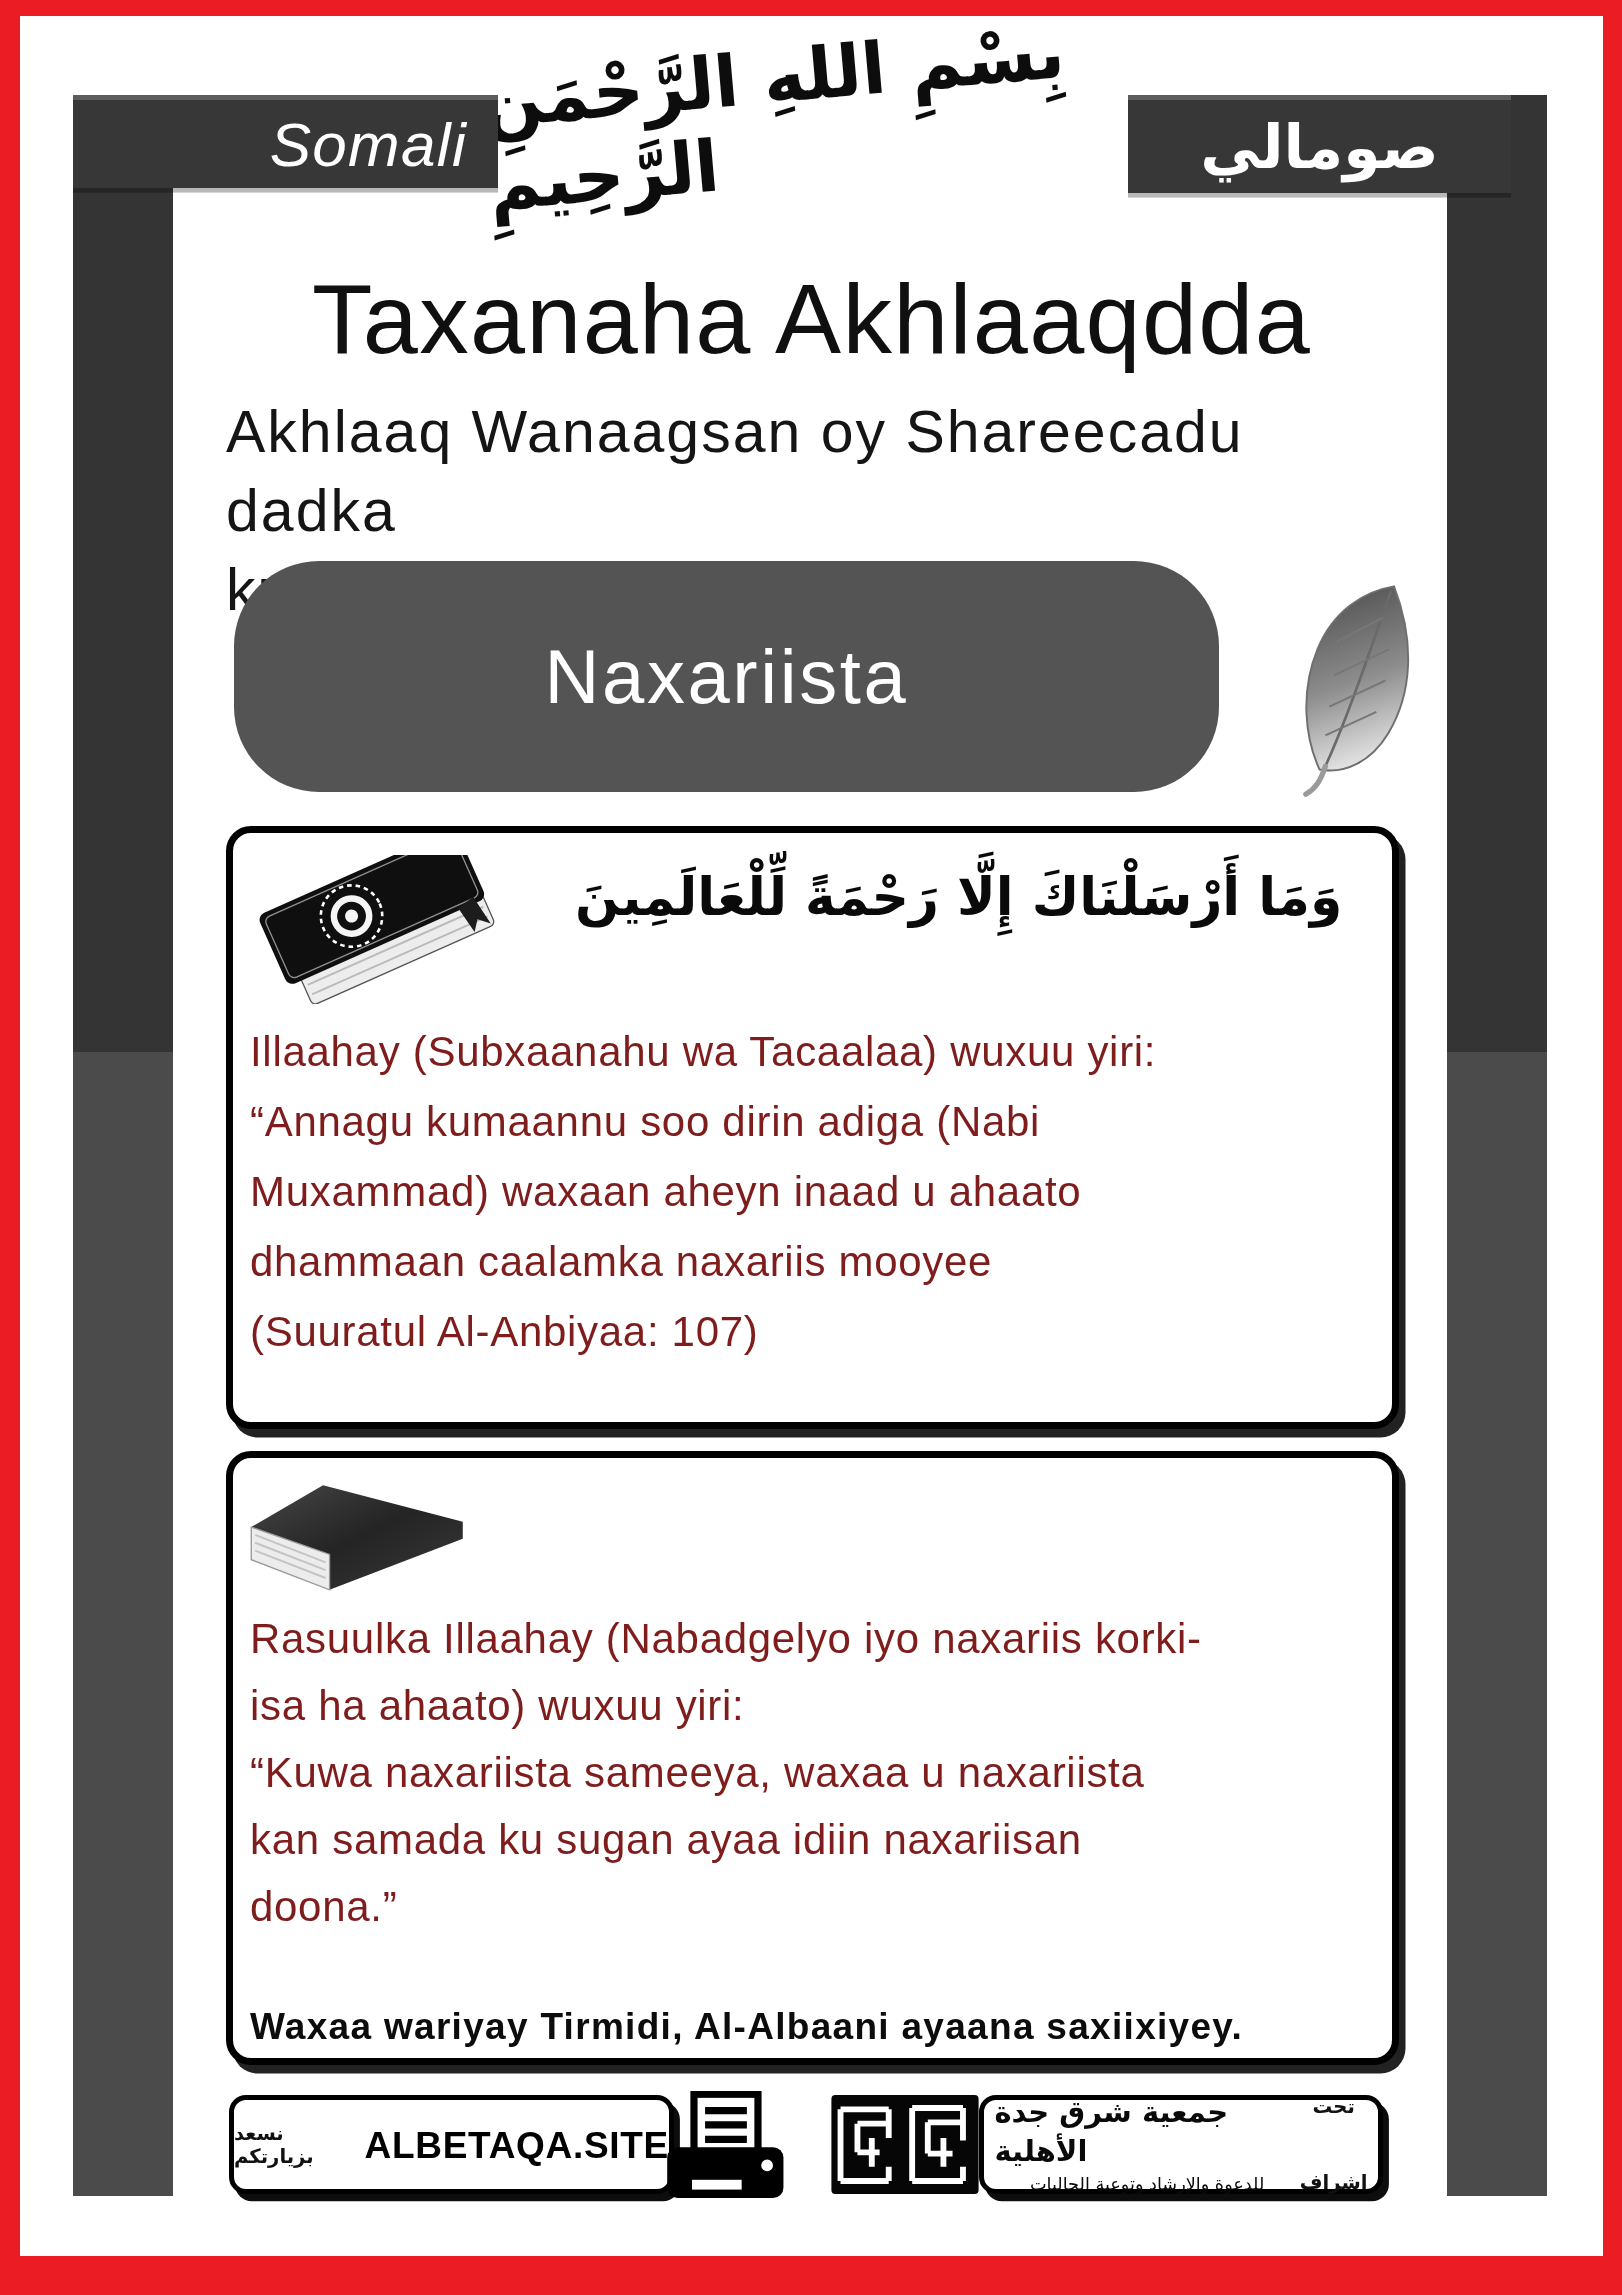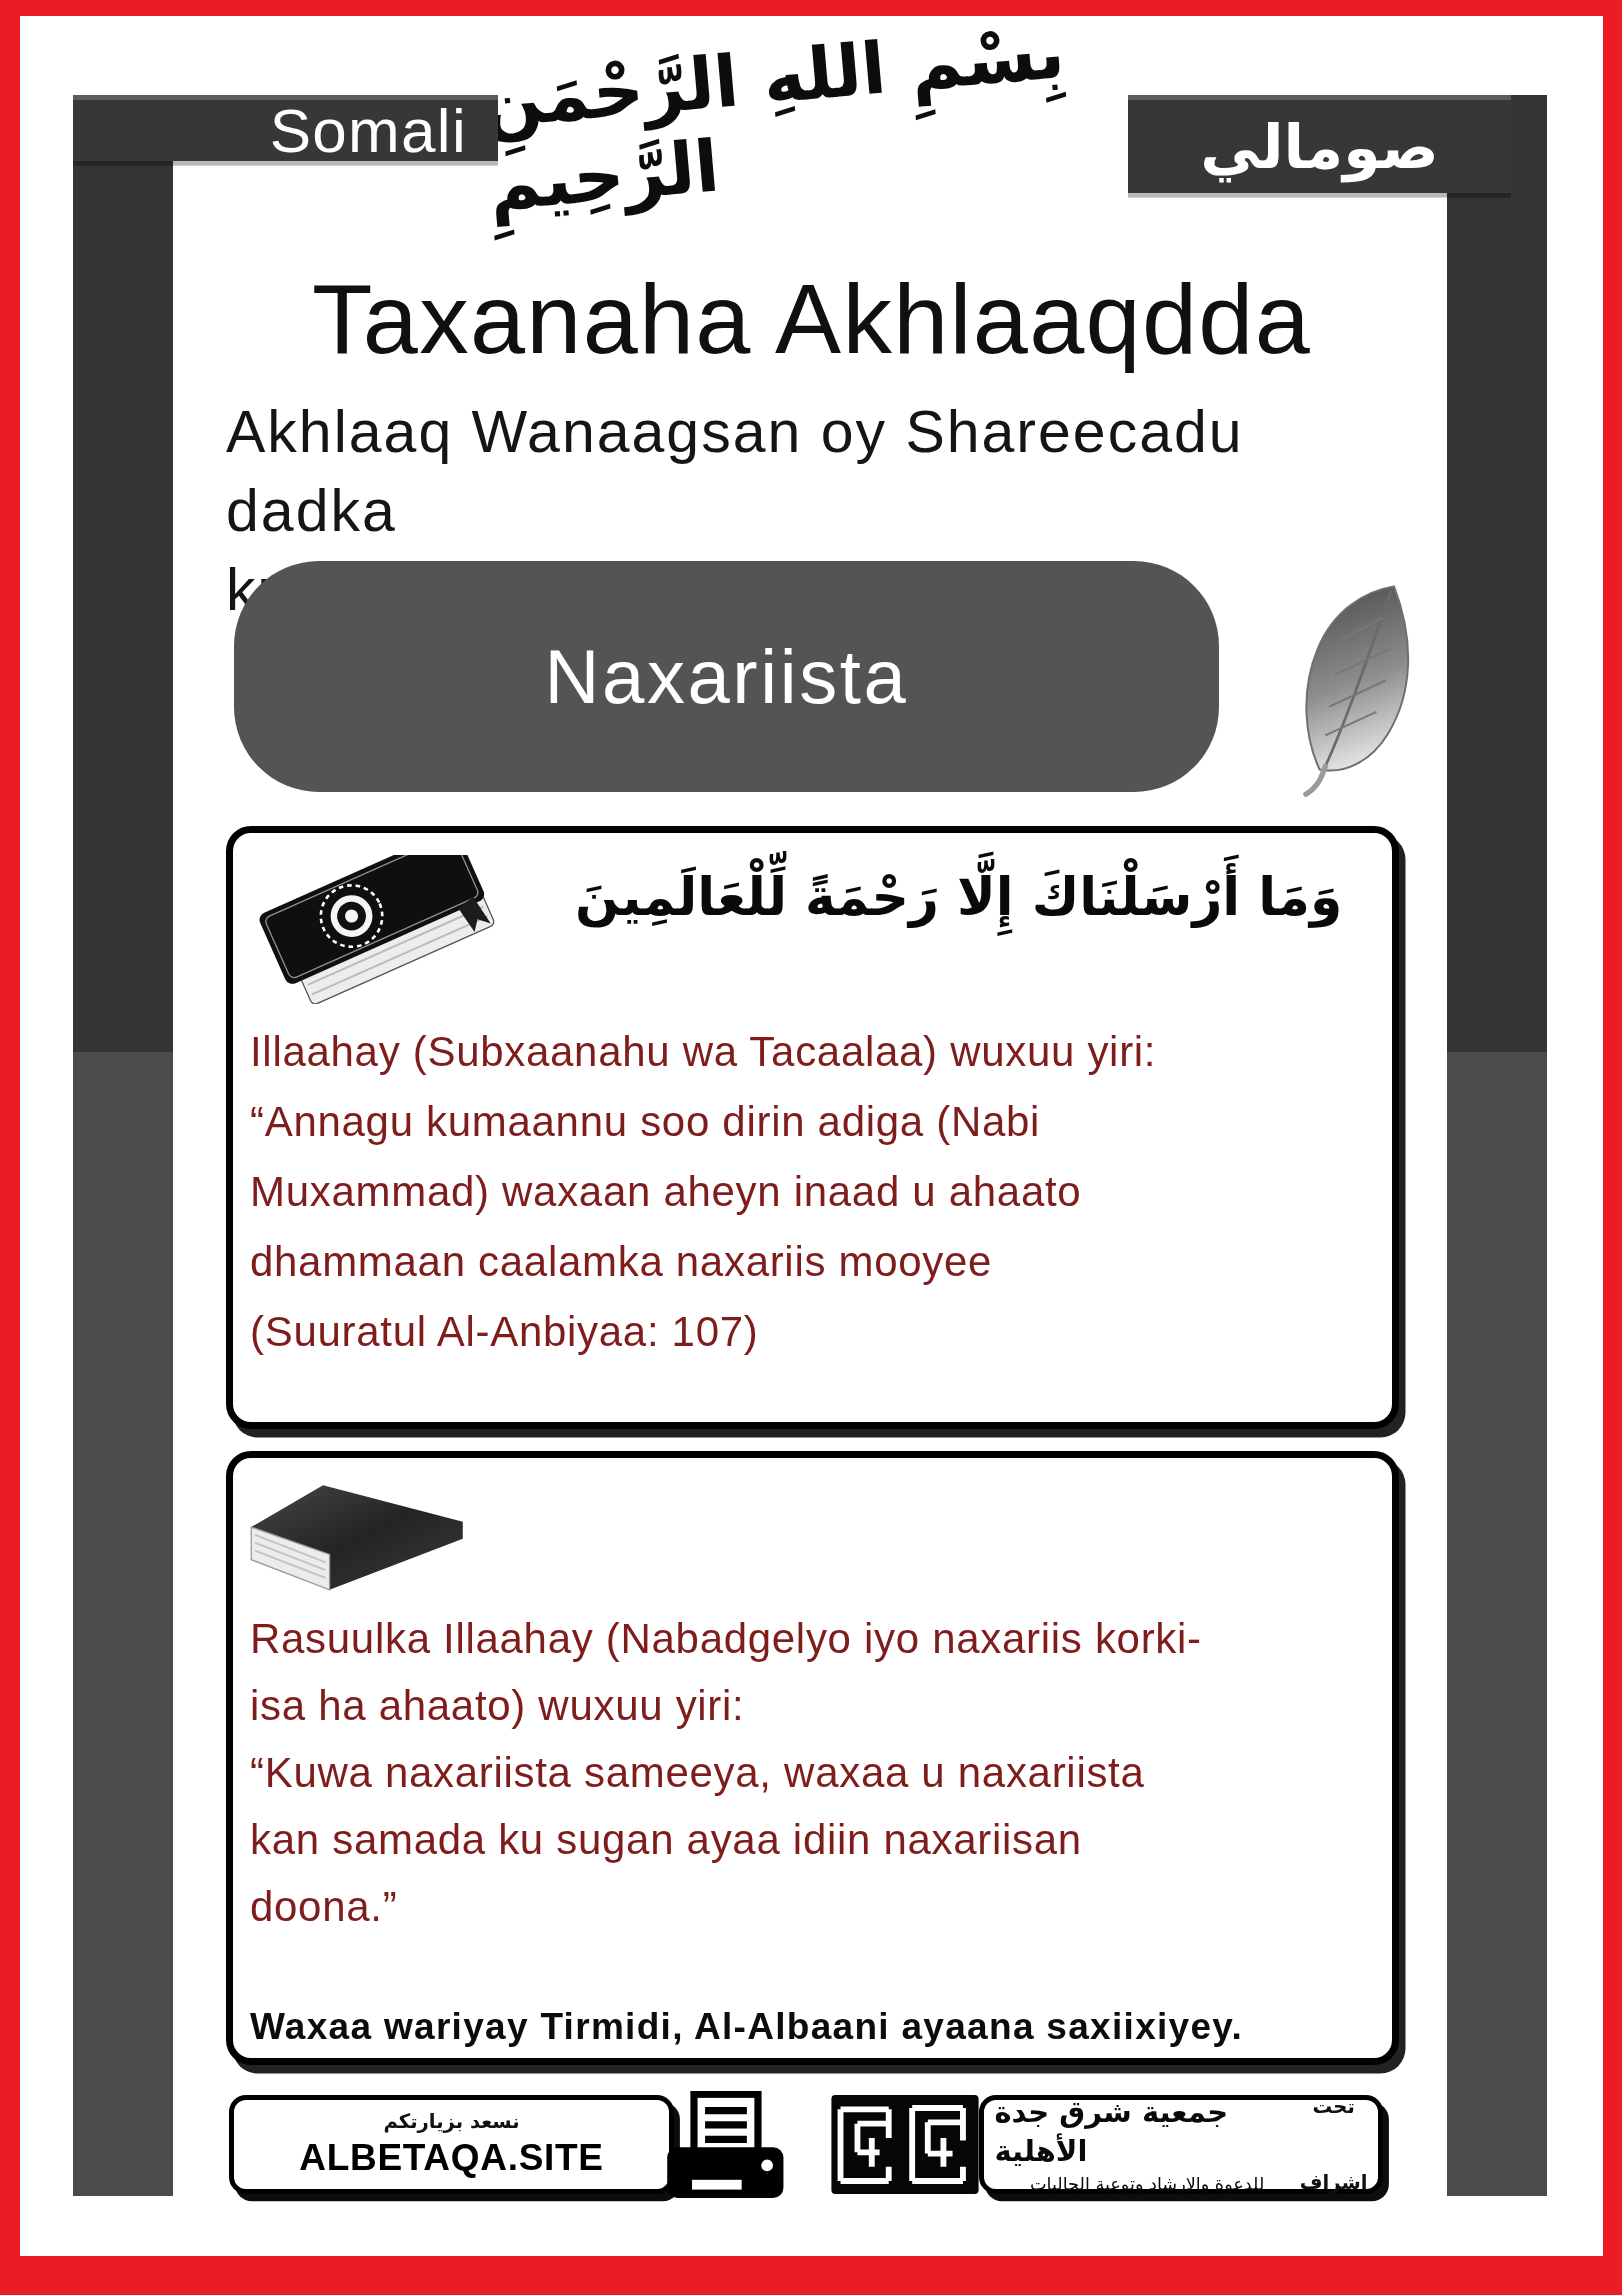--- a/index.html
+++ b/index.html
@@ -15,22 +15,22 @@
   .frame-right{left:1603px;top:0;width:19.6px;height:2295px;}
 
   
   .sidebar{width:100px;}
   .sb-dark{background:#343434;}
   .sb-light{background:#4b4b4b;}
 
   
   .lang-box{background:#373737;border-top:5.2px solid #5c5c5c;box-shadow:0 4.6px 0 rgba(0,0,0,0.28);
             color:#fff;display:flex;align-items:center;}
-  .lang-en{left:73px;top:95px;width:425px;height:66px;justify-content:flex-end;
-           padding-right:31px;box-sizing:border-box;font-size:62px;letter-spacing:1.3px;}
+  .lang-en{left:73px;top:95px;width:425px;height:93px;justify-content:flex-end;
+           padding-right:31px;box-sizing:border-box;font-size:62px;letter-spacing:1.3px;font-style:italic;}
   .lang-ar{left:1128px;top:95px;width:383px;height:93px;justify-content:center;
            font-family:"DejaVu Sans",sans-serif;font-weight:bold;font-size:60px;}
 
   .bismillah{left:484px;top:18.3px;width:654px;height:196px;display:flex;align-items:center;justify-content:center;
              font-family:"DejaVu Sans",sans-serif;font-weight:bold;font-size:71px;color:#0d0d0d;
              transform:rotate(-5deg);}
 
   .main-title{left:131px;top:262px;width:1361px;text-align:center;font-size:99px;letter-spacing:1.3px;color:#101010;}
   .subtitle{left:226px;top:393px;width:1178px;font-size:59px;line-height:79px;letter-spacing:2px;color:#151515;}
 
@@ -49,21 +49,21 @@
          font-family:"DejaVu Sans",sans-serif;font-weight:bold;font-size:52px;color:#0a0a0a;}
   .para{position:absolute;left:17px;right:13px;font-size:42px;letter-spacing:0.7px;color:#7f1d1d;}
   .para .m-line{height:70px;line-height:70px;white-space:nowrap;}
   .para-quran{top:184px;}
   .para-hadith{top:147px;}
   .para-hadith .m-line{height:67px;line-height:67px;}
   .attribution{position:absolute;left:17px;top:548px;font-size:37px;letter-spacing:1.3px;font-weight:bold;color:#0c0c0c;white-space:nowrap;}
 
   
   .foot-box{background:#fff;border:5.9px solid #000;border-radius:17px;box-sizing:border-box;
-            box-shadow:5.9px 7.2px 0 rgba(0,0,0,0.95);display:flex;flex-direction:column;align-items:center;justify-content:center;}
+            box-shadow:5.9px 7.2px 0 rgba(0,0,0,0.95);display:flex;flex-direction:row;align-items:center;justify-content:flex-start;}
   .foot-left{left:229px;top:2095px;width:445px;height:99px;}
   .visit-ar{font-family:"DejaVu Sans",sans-serif;font-weight:bold;font-size:19.6px;color:#111;}
   .site-name{font-size:37px;font-weight:bold;letter-spacing:0.7px;color:#000000;margin-top:3.9px;}
   .printer-wrap{left:658px;top:2091px;width:134px;height:111px;}
   .kufic-wrap{left:831px;top:2095px;width:148px;height:99px;}
   .foot-right{left:979px;top:2095px;width:404px;height:99px;flex-direction:row-reverse;
               padding:0 10.5px;box-sizing:border-box;justify-content:space-between;align-items:center;}
   .supervision{display:flex;flex-direction:column;align-items:center;justify-content:center;
                font-family:"DejaVu Sans",sans-serif;font-weight:bold;font-size:19.6px;color:#111;line-height:29px;gap:47px;}
   .org{display:flex;flex-direction:column;align-items:center;justify-content:center;flex:1;

